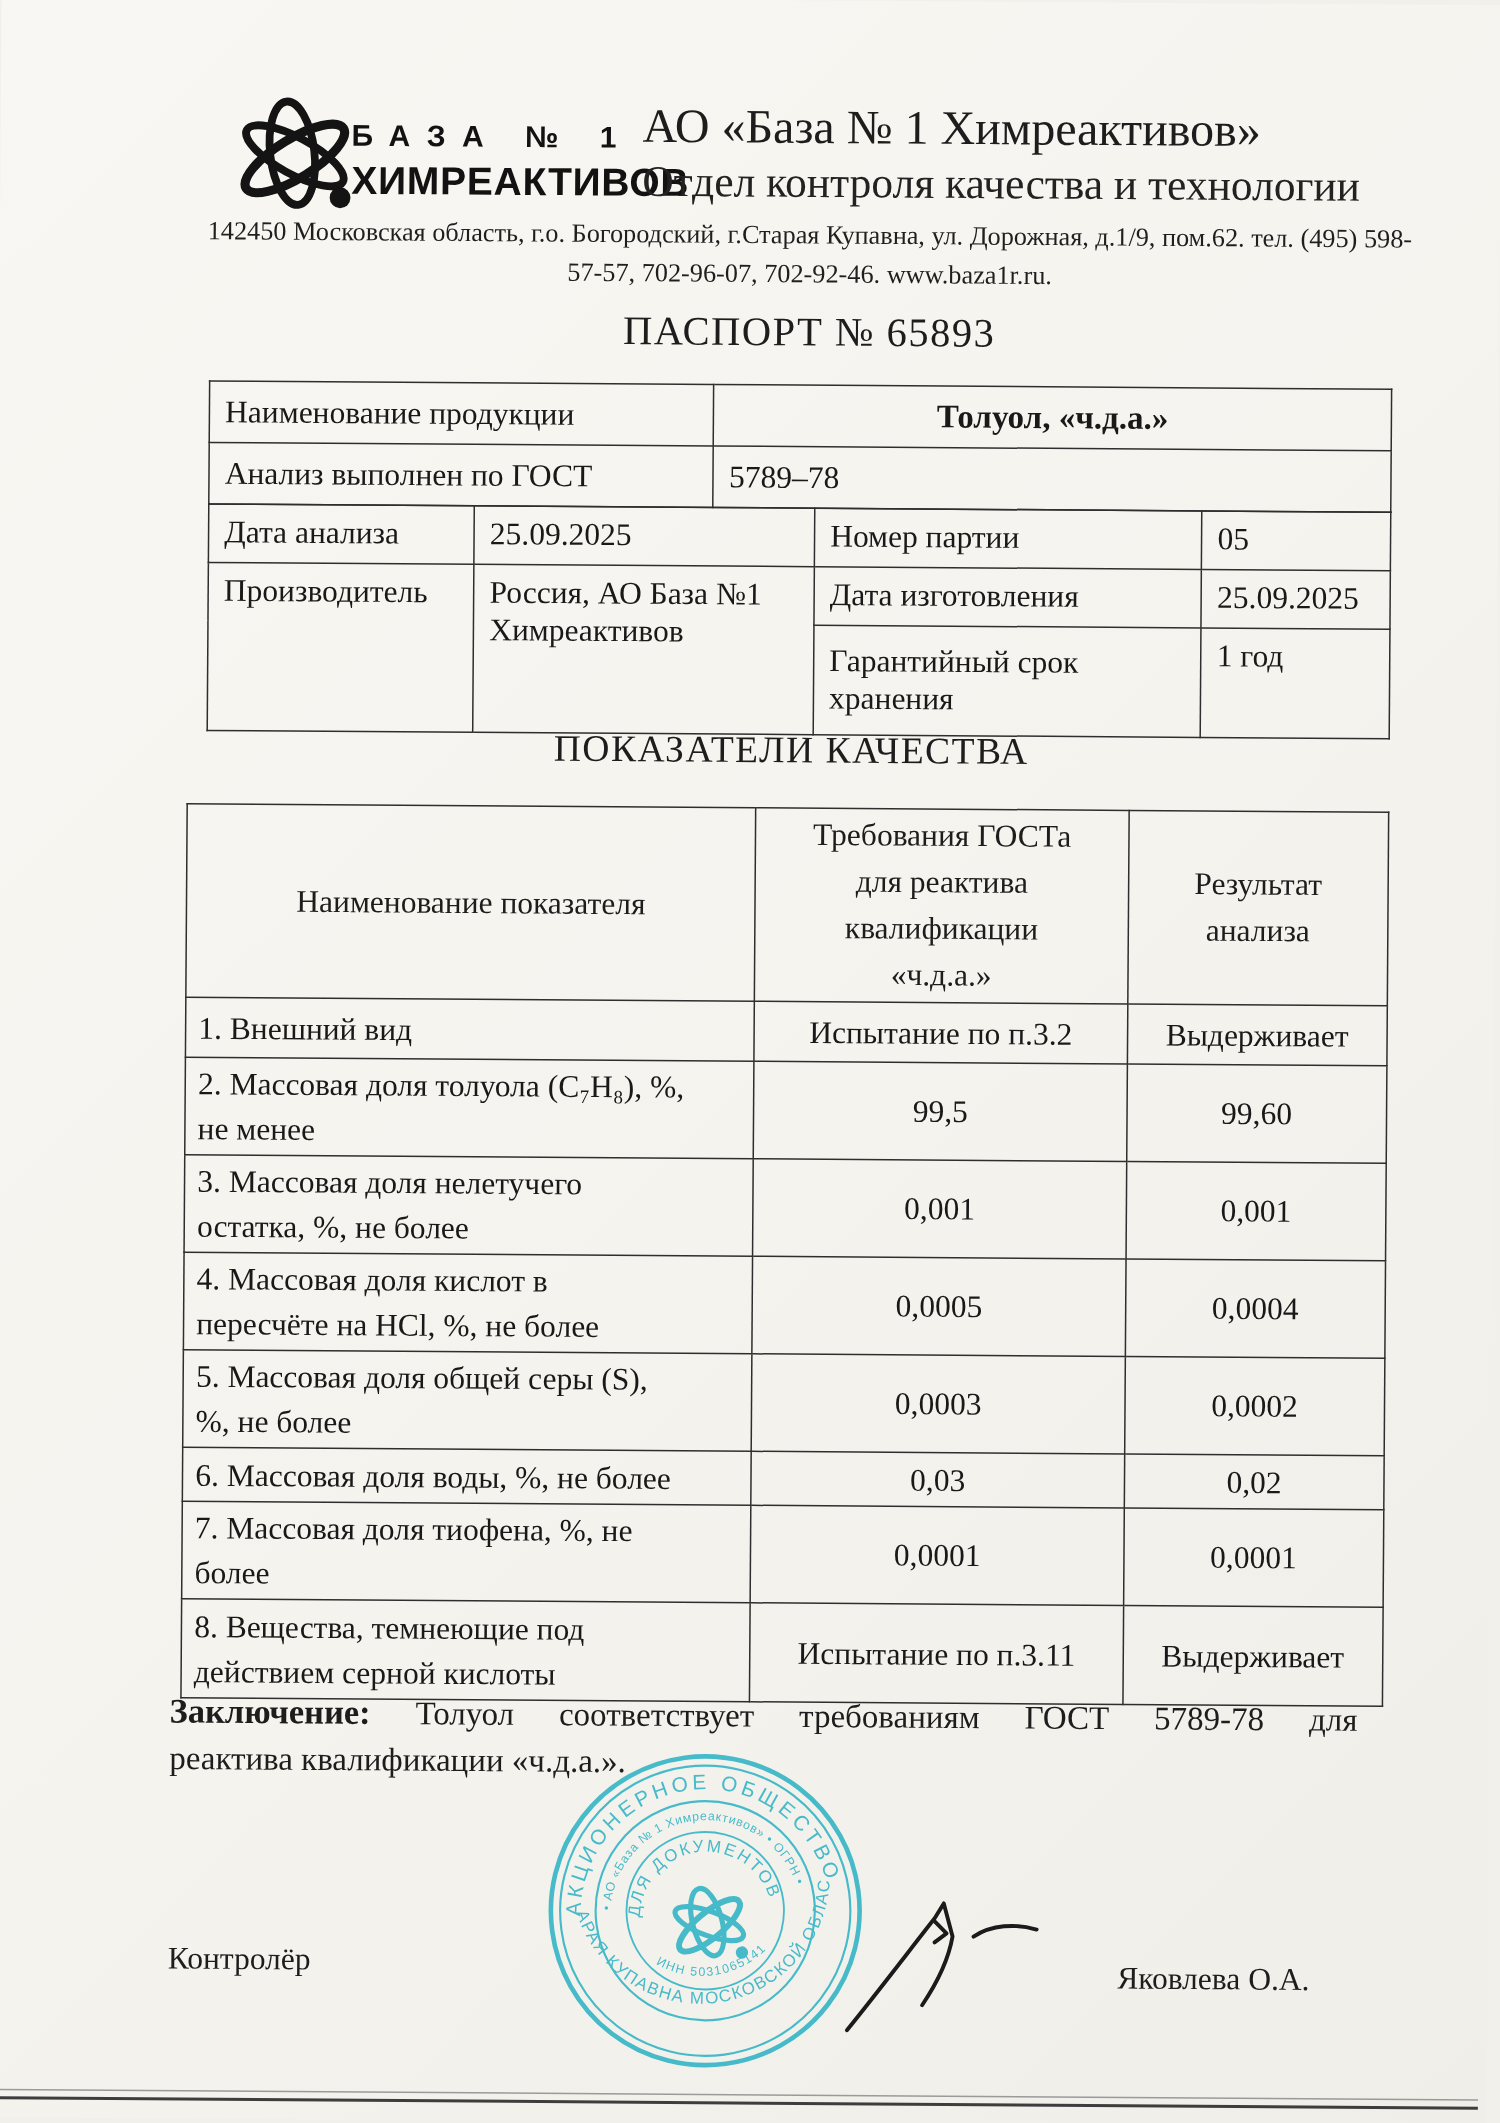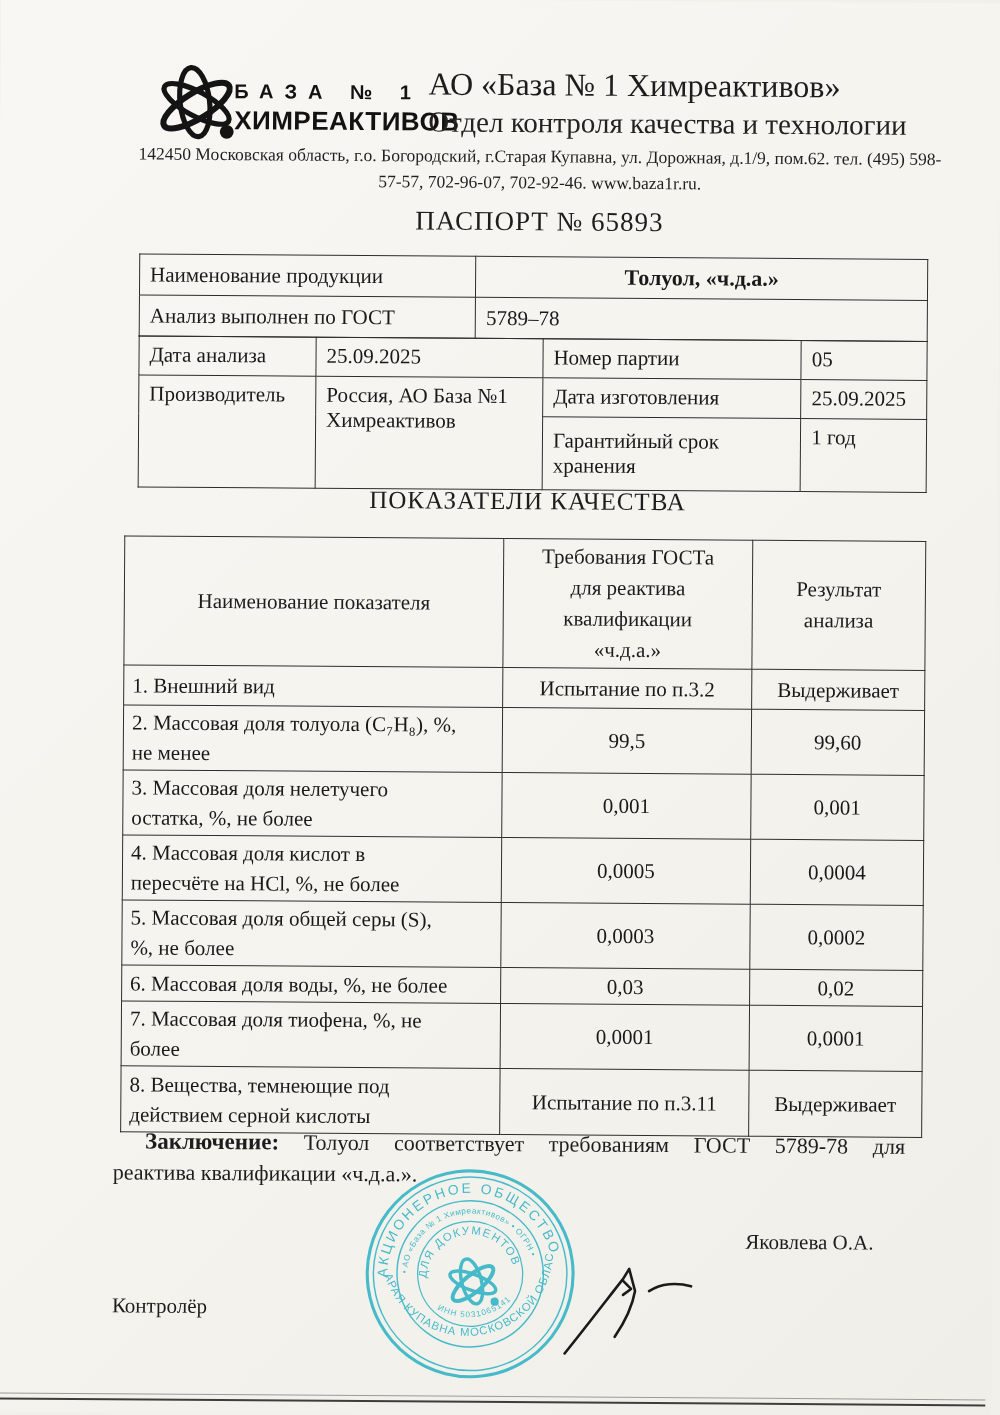--- a/index.html
+++ b/index.html
@@ -49,24 +49,24 @@
   .t2 .cQ1 { width:47.5%; } .t2 .cQ2 { width:31%; } .t2 .cQ3 { width:21.5%; }
   .t2 th { border:1.5px solid #2e2e2e; font-weight:normal; font-size:21px; line-height:31px; height:126px; vertical-align:middle; text-align:center; }
   .t2 td { line-height:30px; }
   .t2 .name-cell { text-align:left; padding-left:8px; }
   .t2 .val-cell { text-align:center; }
 
   
   .conclusion { position:absolute; left:120px; top:1128px; width:792px; font-size:22px; line-height:31px; }
   .concl-l1 { display:block; text-align:justify; text-align-last:justify; }
   .concl-l2 { display:block; }
-  .concl-label { font-weight:bold; font-size:23px;margin-left:32px; }
+  .concl-label { font-weight:bold; font-size:23px; }
 
   .controller { position:absolute; left:120px; top:1296px; font-size:21px; }
-  .signer { position:absolute; left:753px; top:1228px; font-size:21px; }
+  .signer { position:absolute; left:753px; top:1305px; font-size:21px; }
 
   
   .stamp { position:absolute; left:372px; top:1168px; opacity:0.86; transform:rotate(-8deg); }
   .stamp text { font-family:"Liberation Sans","DejaVu Sans",sans-serif; }
   .signature { position:absolute; left:565px; top:1250px; }
 
   .scanline { position:absolute; left:6px; top:1396px; width:988px; height:4px;
               border-top:1px solid #9a9a9a; border-bottom:2.5px solid #3d3d3d; }
 </style>
 </head>

